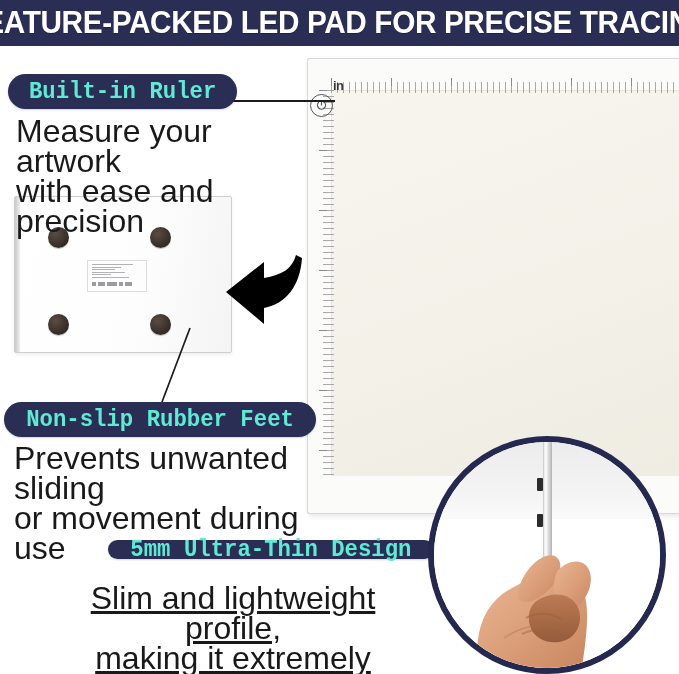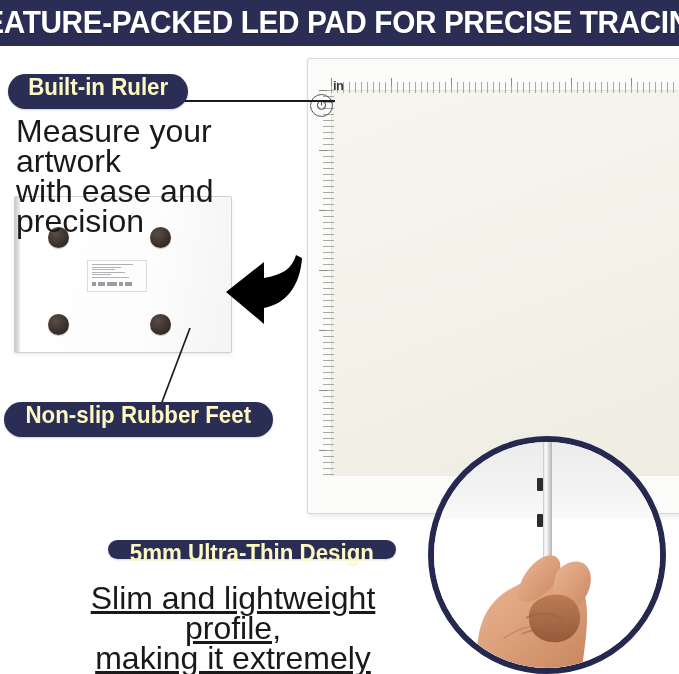--- a/index.html
+++ b/index.html
@@ -120,26 +120,27 @@
   .spec-mark.sm { width:4px; }
   .spec-mark.lg { width:10px; }
 
   
   .arrow-wrap { position:absolute; left:224px; top:252px; width:80px; height:74px; }
 
   
   .pill {
     position:absolute;
     background:#2a2e55;
-    color:#fef9c3;
+    color:#5eead4;
     border-radius:999px;
     font-weight:bold;
-    display:flex; justify-content:center;
+    display:flex; align-items:center; justify-content:center;
     white-space:nowrap;
     box-shadow:0 1px 2px rgba(0,0,0,.18);
+    font-family:Liberation Mono, monospace;
   }
   .pill span { transform:scaleX(.97); display:inline-block; }
 
   #pill-ruler  { left:8px;   top:74px;  height:35px; padding:0 18px; font-size:23px; }
   #pill-feet   { left:4px;   top:402px; height:35px; padding:0 18px; font-size:23px; }
   #pill-thin   { left:108px; top:540px; height:19px; padding:0 18px; font-size:23px; }
 
   .body-text {
     position:absolute;
     color:#191919;
@@ -257,20 +258,22 @@
 
   <div class="pill" id="pill-ruler">
     <span>Built-in Ruler</span>
   </div>
   <div class="body-text" id="body-ruler">Measure your artwork
 with ease and precision</div>
 
   <div class="pill" id="pill-feet">
     <span>Non-slip Rubber Feet</span>
   </div>
+  <div class="body-text" id="body-feet">Prevents unwanted sliding
+or movement during use</div>
 
   <div class="pill" id="pill-thin">
     <span>5mm Ultra-Thin Design</span>
   </div>
   <div class="body-text" id="body-thin">Slim and lightweight profile,
 making it extremely portable
 and easy to store.</div>
 
   <div class="circle-inset">
     <div class="ci-bg-top"></div>

